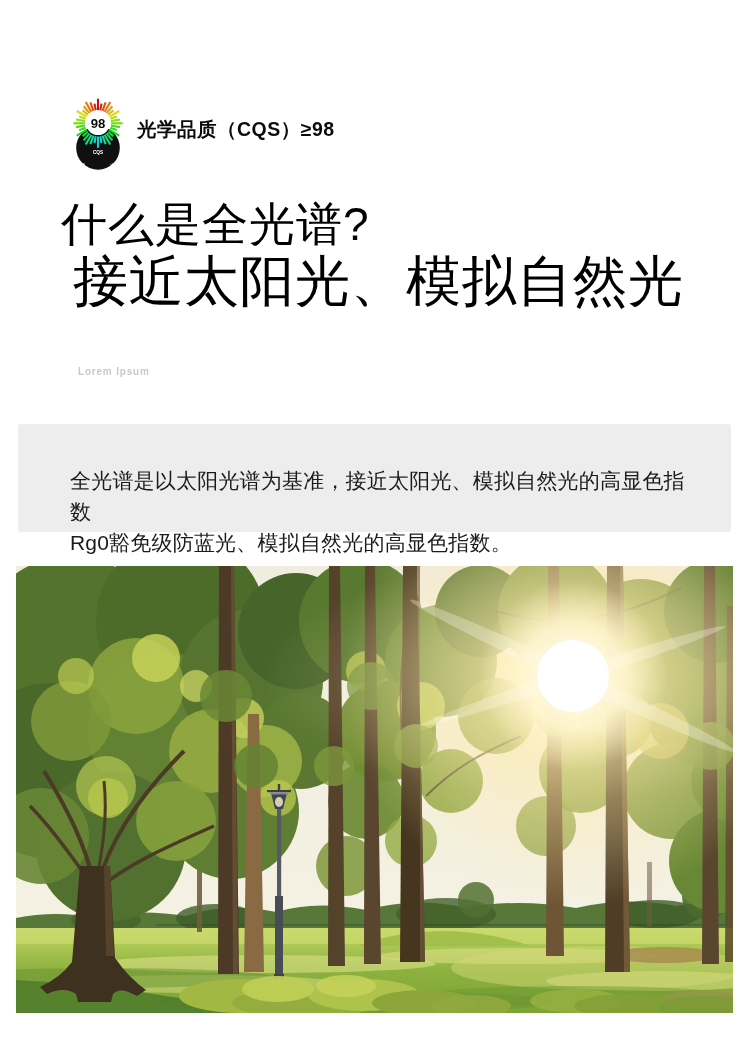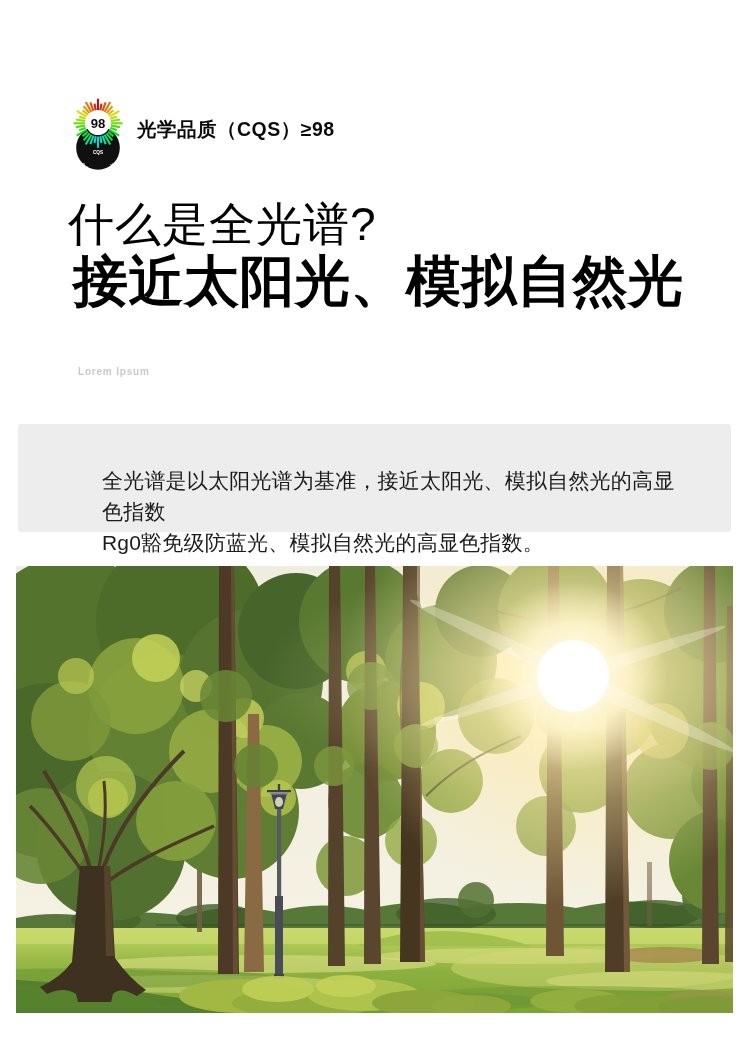--- a/index.html
+++ b/index.html
@@ -2,26 +2,26 @@
 <html><head>
 <meta charset="utf-8">
 <style>
   * { margin:0; padding:0; box-sizing:border-box; }
   html,body { width:750px; height:1044px; background:#fff; font-family:"Liberation Sans","DejaVu Sans",sans-serif; }
   .page { position:relative; width:750px; height:1044px; background:#fff; overflow:hidden;margin-top:20px; }
 
   .badge-wrap { position:absolute; left:68px; top:76px; width:60px; height:78px; }
   .badge-label { position:absolute; left:137px; top:96px; font-size:19.5px; font-weight:700; color:#0a0a0a; letter-spacing:0.5px;text-align:center; }
 
-  .title-1 { position:absolute; left:68px; top:180px; font-size:46px; font-weight:500; color:#000; letter-spacing:1px; line-height:1.05; }
-  .title-2 { position:absolute; left:73px; top:233px; font-size:55px; font-weight:700; color:#000; letter-spacing:0.5px; line-height:1.05; }
+  .title-1 { position:absolute; left:61px; top:180px; font-size:46px; font-weight:500; color:#000; letter-spacing:1px; line-height:1.05; }
+  .title-2 { position:absolute; left:73px; top:233px; font-size:55px; font-weight:400; color:#000; letter-spacing:0.5px; line-height:1.05; }
 
   .watermark { position:absolute; left:78px; top:346px; font-size:10px; font-weight:700; color:#c9c9c9; letter-spacing:0.8px; }
 
-  .desc-box { position:absolute; left:18px; top:404px; width:713px; height:108px; background:#ededed; border-radius:3px; padding:41px 40px 0 84px; }
+  .desc-box { position:absolute; left:18px; top:404px; width:713px; height:108px; background:#ededed; border-radius:3px; padding:41px 40px 0 52px; }
   .desc-box p { font-size:21px; line-height:31px; color:#1b1b1b; font-weight:400; letter-spacing:0.2px; }
 
   .photo { position:absolute; left:16px; top:546px; width:717px; height:447px; overflow:hidden; background:#f3f0e1; }
   .photo svg { display:block; width:100%; height:100%; }
 </style>
 </head>
 <body>
 
 <div class="page">
 

